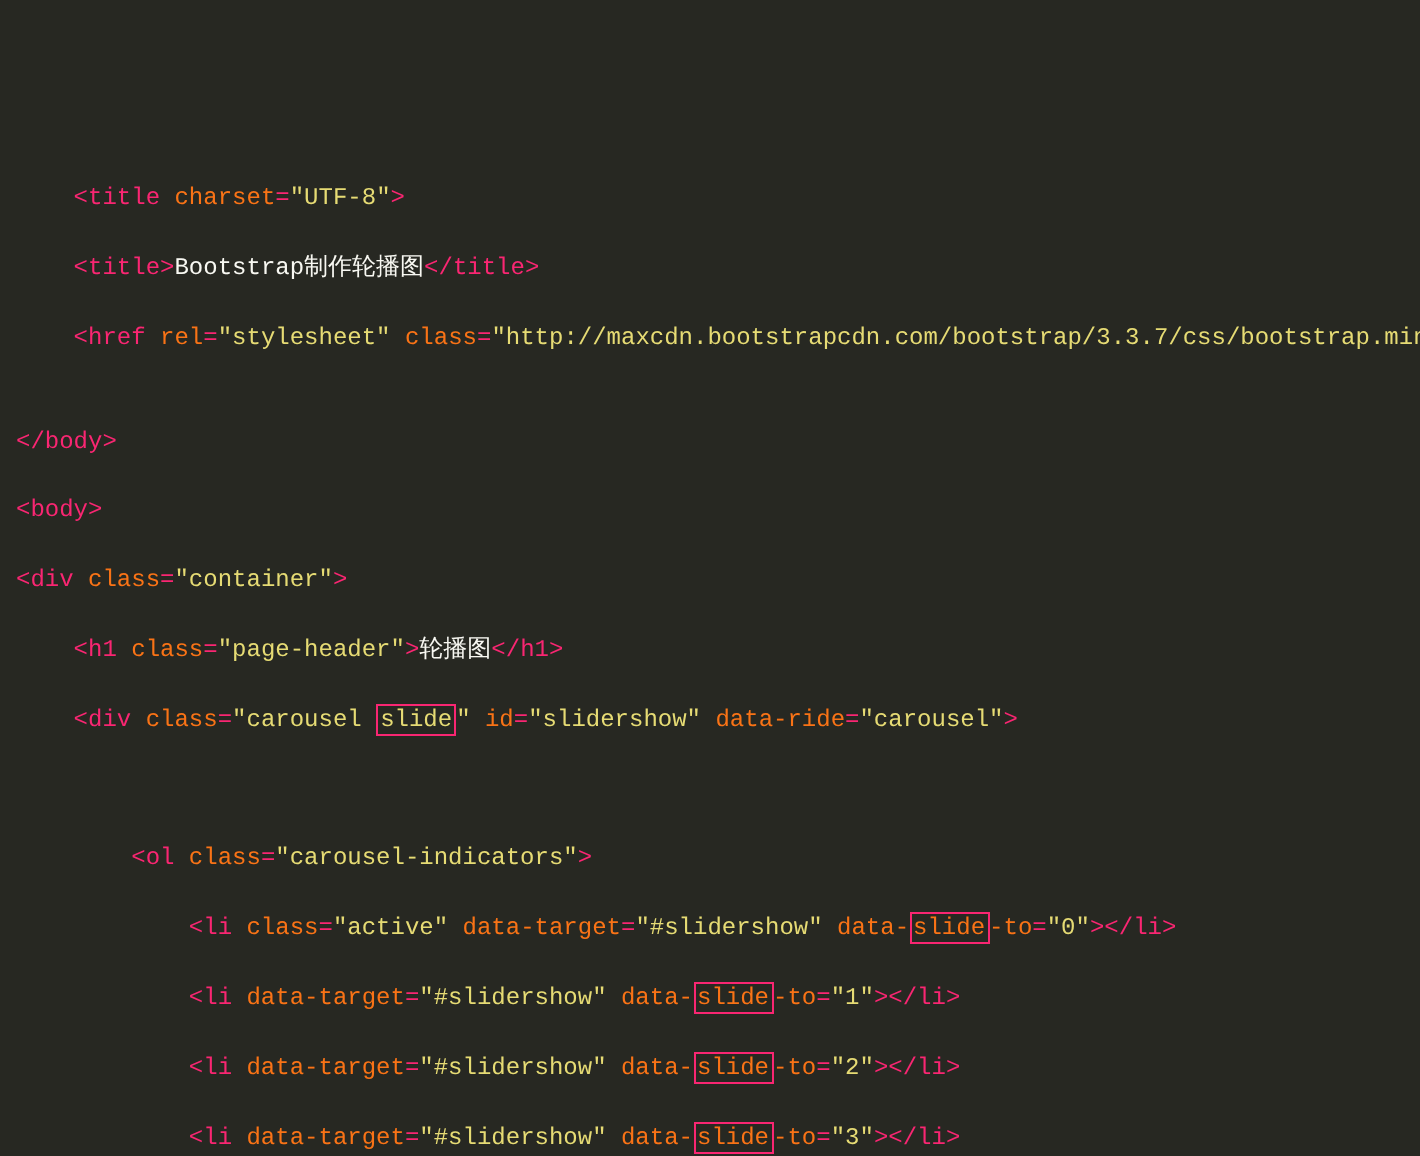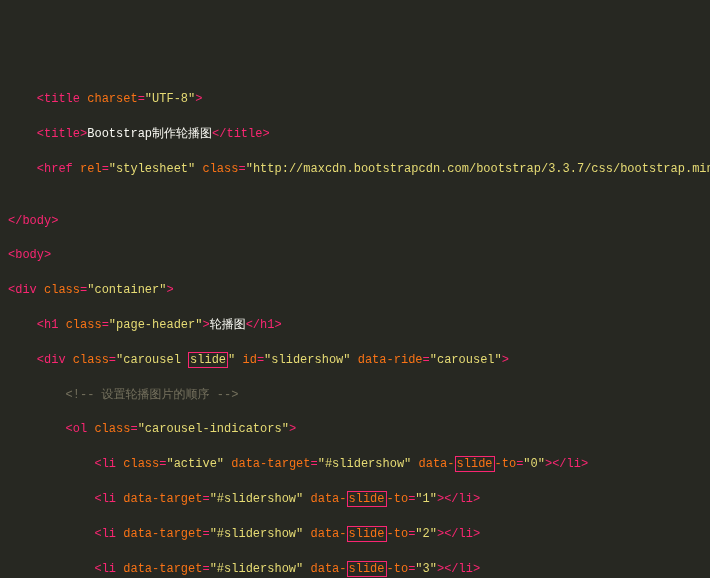--- a/index.html
+++ b/index.html
@@ -34,21 +34,21 @@
 <div>
 <span class="line"><span class="tag">    &lt;</span><span class="tag">title</span><span> </span><span class="attr">charset</span><span class="tag">=</span><span class="str">"UTF-8"</span><span class="tag">&gt;</span></span>
 <span class="line"><span class="tag">    &lt;</span><span class="tag">title</span><span class="tag">&gt;</span><span class="txt">Bootstrap制作轮播图</span><span class="tag">&lt;/</span><span class="tag">title</span><span class="tag">&gt;</span></span>
 <span class="line"><span class="tag">    &lt;</span><span class="tag">href</span><span> </span><span class="attr">rel</span><span class="tag">=</span><span class="str">"stylesheet"</span><span> </span><span class="attr">class</span><span class="tag">=</span><span class="str">"http://maxcdn.bootstrapcdn.com/bootstrap/3.3.7/css/bootstrap.min.css"</span></span>
 <span class="line"><span></span></span>
 <span class="line"><span class="tag">&lt;/</span><span class="tag">body</span><span class="tag">&gt;</span></span>
 <span class="line"><span class="tag">&lt;</span><span class="tag">body</span><span class="tag">&gt;</span></span>
 <span class="line"><span class="tag">&lt;</span><span class="tag">div</span><span> </span><span class="attr">class</span><span class="tag">=</span><span class="str">"container"</span><span class="tag">&gt;</span></span>
 <span class="line"><span class="tag">    &lt;</span><span class="tag">h1</span><span> </span><span class="attr">class</span><span class="tag">=</span><span class="str">"page-header"</span><span class="tag">&gt;</span><span class="txt">轮播图</span><span class="tag">&lt;/</span><span class="tag">h1</span><span class="tag">&gt;</span></span>
 <span class="line"><span class="tag">    &lt;</span><span class="tag">div</span><span> </span><span class="attr">class</span><span class="tag">=</span><span class="str">"carousel </span><span class="str box">slide</span><span class="str">"</span><span> </span><span class="attr">id</span><span class="tag">=</span><span class="str">"slidershow"</span><span> </span><span class="attr">data-ride</span><span class="tag">=</span><span class="str">"carousel"</span><span class="tag">&gt;</span></span>
-<span class="line"><span>        </span><span class="cmt">&lt;!-- 设置轮播图片的顺序 --&gt;</span></span>
+<span class="line"><span>        </span></span>
 <span class="line"><span class="tag">        &lt;</span><span class="tag">ol</span><span> </span><span class="attr">class</span><span class="tag">=</span><span class="str">"carousel-indicators"</span><span class="tag">&gt;</span></span>
 <span class="line"><span class="tag">            &lt;</span><span class="tag">li</span><span> </span><span class="attr">class</span><span class="tag">=</span><span class="str">"active"</span><span> </span><span class="attr">data-target</span><span class="tag">=</span><span class="str">"#slidershow"</span><span> </span><span class="attr">data-</span><span class="attr box">slide</span><span class="attr">-to</span><span class="tag">=</span><span class="str">"0"</span><span class="tag">&gt;&lt;/</span><span class="tag">li</span><span class="tag">&gt;</span></span>
 <span class="line"><span class="tag">            &lt;</span><span class="tag">li</span><span> </span><span class="attr">data-target</span><span class="tag">=</span><span class="str">"#slidershow"</span><span> </span><span class="attr">data-</span><span class="attr box">slide</span><span class="attr">-to</span><span class="tag">=</span><span class="str">"1"</span><span class="tag">&gt;&lt;/</span><span class="tag">li</span><span class="tag">&gt;</span></span>
 <span class="line"><span class="tag">            &lt;</span><span class="tag">li</span><span> </span><span class="attr">data-target</span><span class="tag">=</span><span class="str">"#slidershow"</span><span> </span><span class="attr">data-</span><span class="attr box">slide</span><span class="attr">-to</span><span class="tag">=</span><span class="str">"2"</span><span class="tag">&gt;&lt;/</span><span class="tag">li</span><span class="tag">&gt;</span></span>
 <span class="line"><span class="tag">            &lt;</span><span class="tag">li</span><span> </span><span class="attr">data-target</span><span class="tag">=</span><span class="str">"#slidershow"</span><span> </span><span class="attr">data-</span><span class="attr box">slide</span><span class="attr">-to</span><span class="tag">=</span><span class="str">"3"</span><span class="tag">&gt;&lt;/</span><span class="tag">li</span><span class="tag">&gt;</span></span>
 
 
 
 
 

